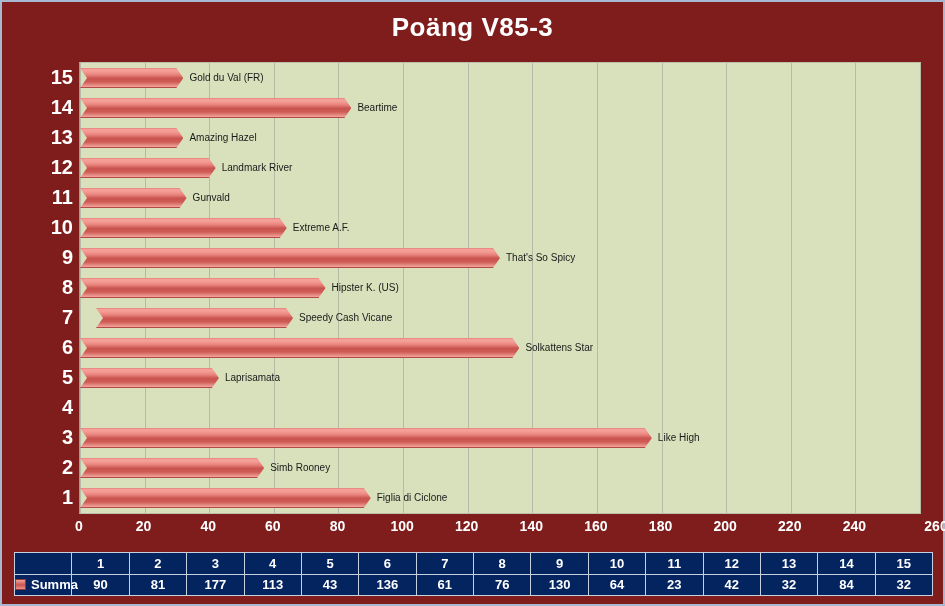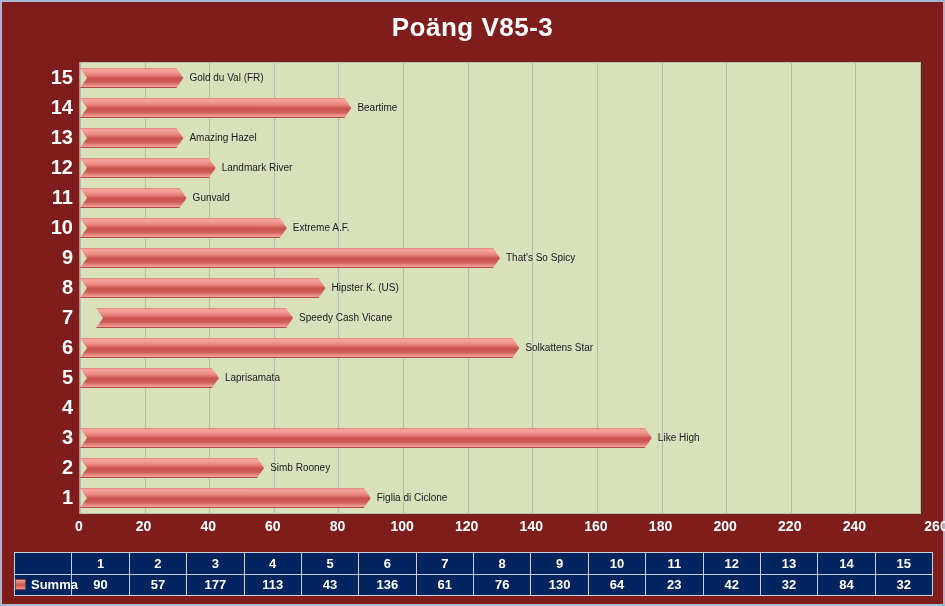--- a/index.html
+++ b/index.html
@@ -287,21 +287,21 @@
           <td>12</td>
           <td>13</td>
           <td>14</td>
           <td>15</td>
         </tr>
       <tr id="table-values-row">
         <td class="series-cell">
           <span class="legend-swatch"></span><span>Summa</span>
         </td>
       <td>90</td>
-          <td>57</td>
+          <td>81</td>
           <td>177</td>
           <td>113</td>
           <td>43</td>
           <td>136</td>
           <td>61</td>
           <td>76</td>
           <td>130</td>
           <td>64</td>
           <td>23</td>
           <td>42</td>

